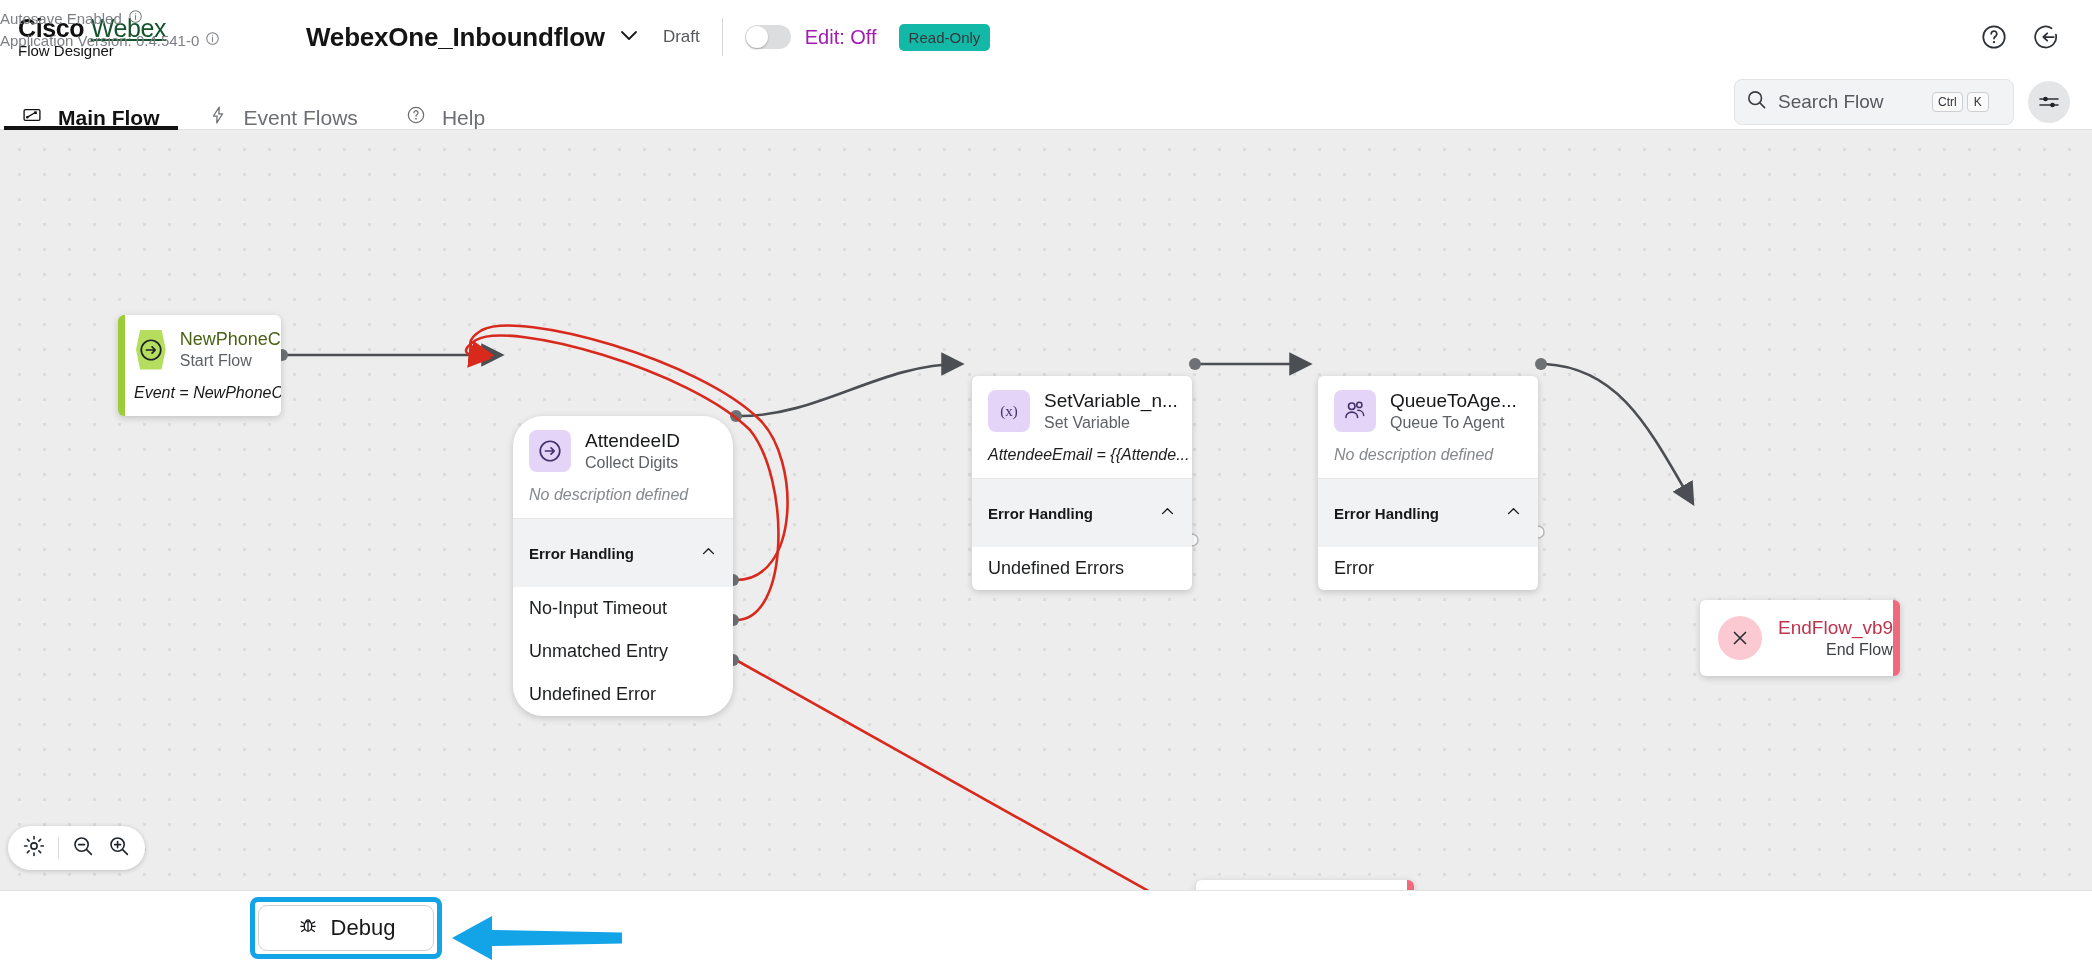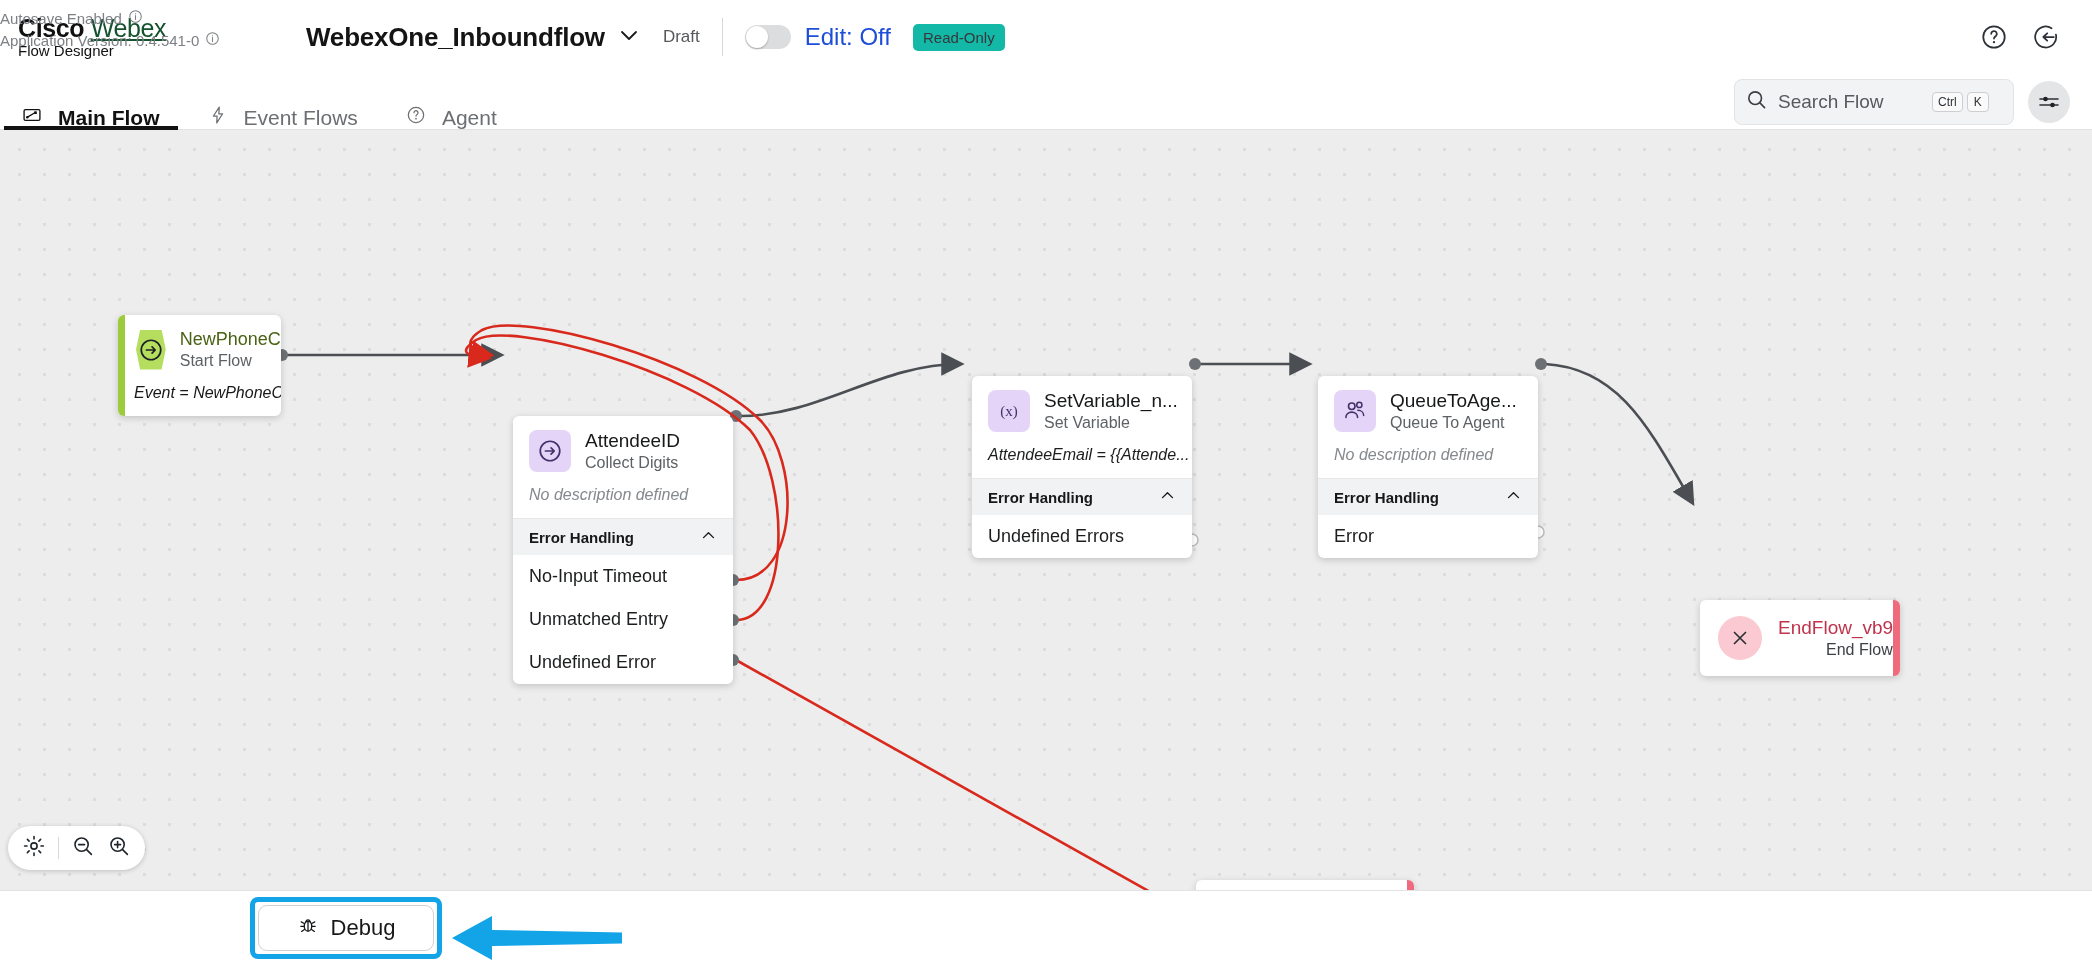--- a/index.html
+++ b/index.html
@@ -32,21 +32,21 @@
 
   .toggle {
     width: 46px; height: 24px; border-radius: 12px;
     background: #dcdddf; position: relative; margin-left: 22px; cursor: pointer;
   }
   .toggle .knob {
     position: absolute; left: 1px; top: 1px;
     width: 22px; height: 22px; border-radius: 50%;
     background: #fff; box-shadow: 0 1px 2px rgba(0,0,0,.28);
   }
-  .edit-label { font-size: 24px; color: #1d4ed8; margin-left: 14px; }
+  .edit-label { font-size: 20px; color: #a21caf; margin-left: 14px; }
   .readonly-badge {
     margin-left: 22px; background: #14b8a6; color: #35383c;
     font-size: 15px; padding: 5px 10px; border-radius: 5px; text-align: right;
   }
   .hdr-right { margin-left: auto; display: flex; align-items: center; gap: 26px; margin-right: 30px; }
   .icon-btn { cursor: pointer; display: flex; align-items: center; justify-content: center; }
 
   
   .tabbar {
     position: absolute; top: 74px; left: 0;
@@ -114,39 +114,39 @@
   .node-title { font-size: 19px; color: #17181a; white-space: nowrap; }
   .node-sub { font-size: 16px; color: #5d6165; margin-top: 2px; white-space: nowrap; }
   .node-desc {
     font-size: 16px; font-style: italic; color: #85888c;
     padding: 4px 16px 14px 16px; white-space: nowrap;
   }
   .node-desc.dark { color: #1c1d1f; font-style: italic; }
   .eh-bar {
     background: #f1f2f3; border-top: 1px solid #e6e7e8;
     display: flex; align-items: center; justify-content: space-between;
-    padding: 8px 16px; font-size: 15px; font-weight: bold; color: #16181a;
+    padding: 24px 16px; font-size: 15px; font-weight: bold; color: #16181a;
   }
   .eh-item { font-size: 18px; color: #1b1d1f; padding: 11px 16px; }
 
   
   #node-start { left: 118px; top: 185px; width: 163px; }
   #node-start .accent {
     position: absolute; left: 0; top: 0; bottom: 0; width: 7px; background: #9ccb3b;
   }
   #node-start .node-head { padding-left: 18px; }
   .hex-ico {
     width: 44px; height: 40px; background: #b5de5f;
     clip-path: polygon(14% 0, 86% 0, 100% 50%, 86% 100%, 14% 100%, 0 50%);
     display: flex; align-items: center; justify-content: center;
   }
   #node-start .node-title { color: #4a6213; font-size: 18px; }
   #node-start .node-desc { color: #17181a; font-weight: normal; font-style: italic; font-size: 16px; }
 
-  #node-attendee { left: 513px; top: 286px; width: 220px; }
+  #node-attendee { left: 513px; top: 286px; width: 220px; border-radius: 30px; }
   #node-setvar   { left: 972px; top: 246px; width: 220px; }
   #node-queue    { left: 1318px; top: 246px; width: 220px; }
 
   .endnode { position: absolute; background: #fff; border-radius: 6px; box-shadow: 0 2px 7px rgba(0,0,0,.18); cursor: pointer; }
   .endnode .accent-r { position: absolute; right: 0; top: 0; bottom: 0; width: 7px; background: #f06a7e; border-radius: 0 6px 6px 0; }
   .end-inner { display: flex; align-items: center; padding: 16px 18px; }
   .end-circle {
     width: 44px; height: 44px; border-radius: 50%; background: #fbc9d2;
     display: flex; align-items: center; justify-content: center; flex: 0 0 auto;
   }
@@ -255,21 +255,21 @@
       <span>Event Flows</span>
     </div>
     <div class="tab">
       <span>
         <svg width="20" height="20" viewBox="0 0 24 24" fill="none">
           <circle cx="12" cy="12" r="9.2" stroke="#6b6e72" stroke-width="1.5"></circle>
           <path d="M9.6 9.3a2.4 2.4 0 114.1 1.7c-.8.8-1.7 1.2-1.7 2.3" stroke="#6b6e72" stroke-width="1.5" stroke-linecap="round"></path>
           <circle cx="12" cy="16.4" r="1" fill="#6b6e72"></circle>
         </svg>
       </span>
-      <span>Agent</span>
+      <span>Help</span>
     </div>
 
     <div class="search-wrap">
       <div class="search-box">
         <span>
           <svg width="23" height="23" viewBox="0 0 24 24" fill="none">
             <circle cx="10.6" cy="10.6" r="6.6" stroke="#3b3f43" stroke-width="1.7"></circle>
             <path d="M15.6 15.6L20.4 20.4" stroke="#3b3f43" stroke-width="1.7" stroke-linecap="round"></path>
           </svg>
         </span>

